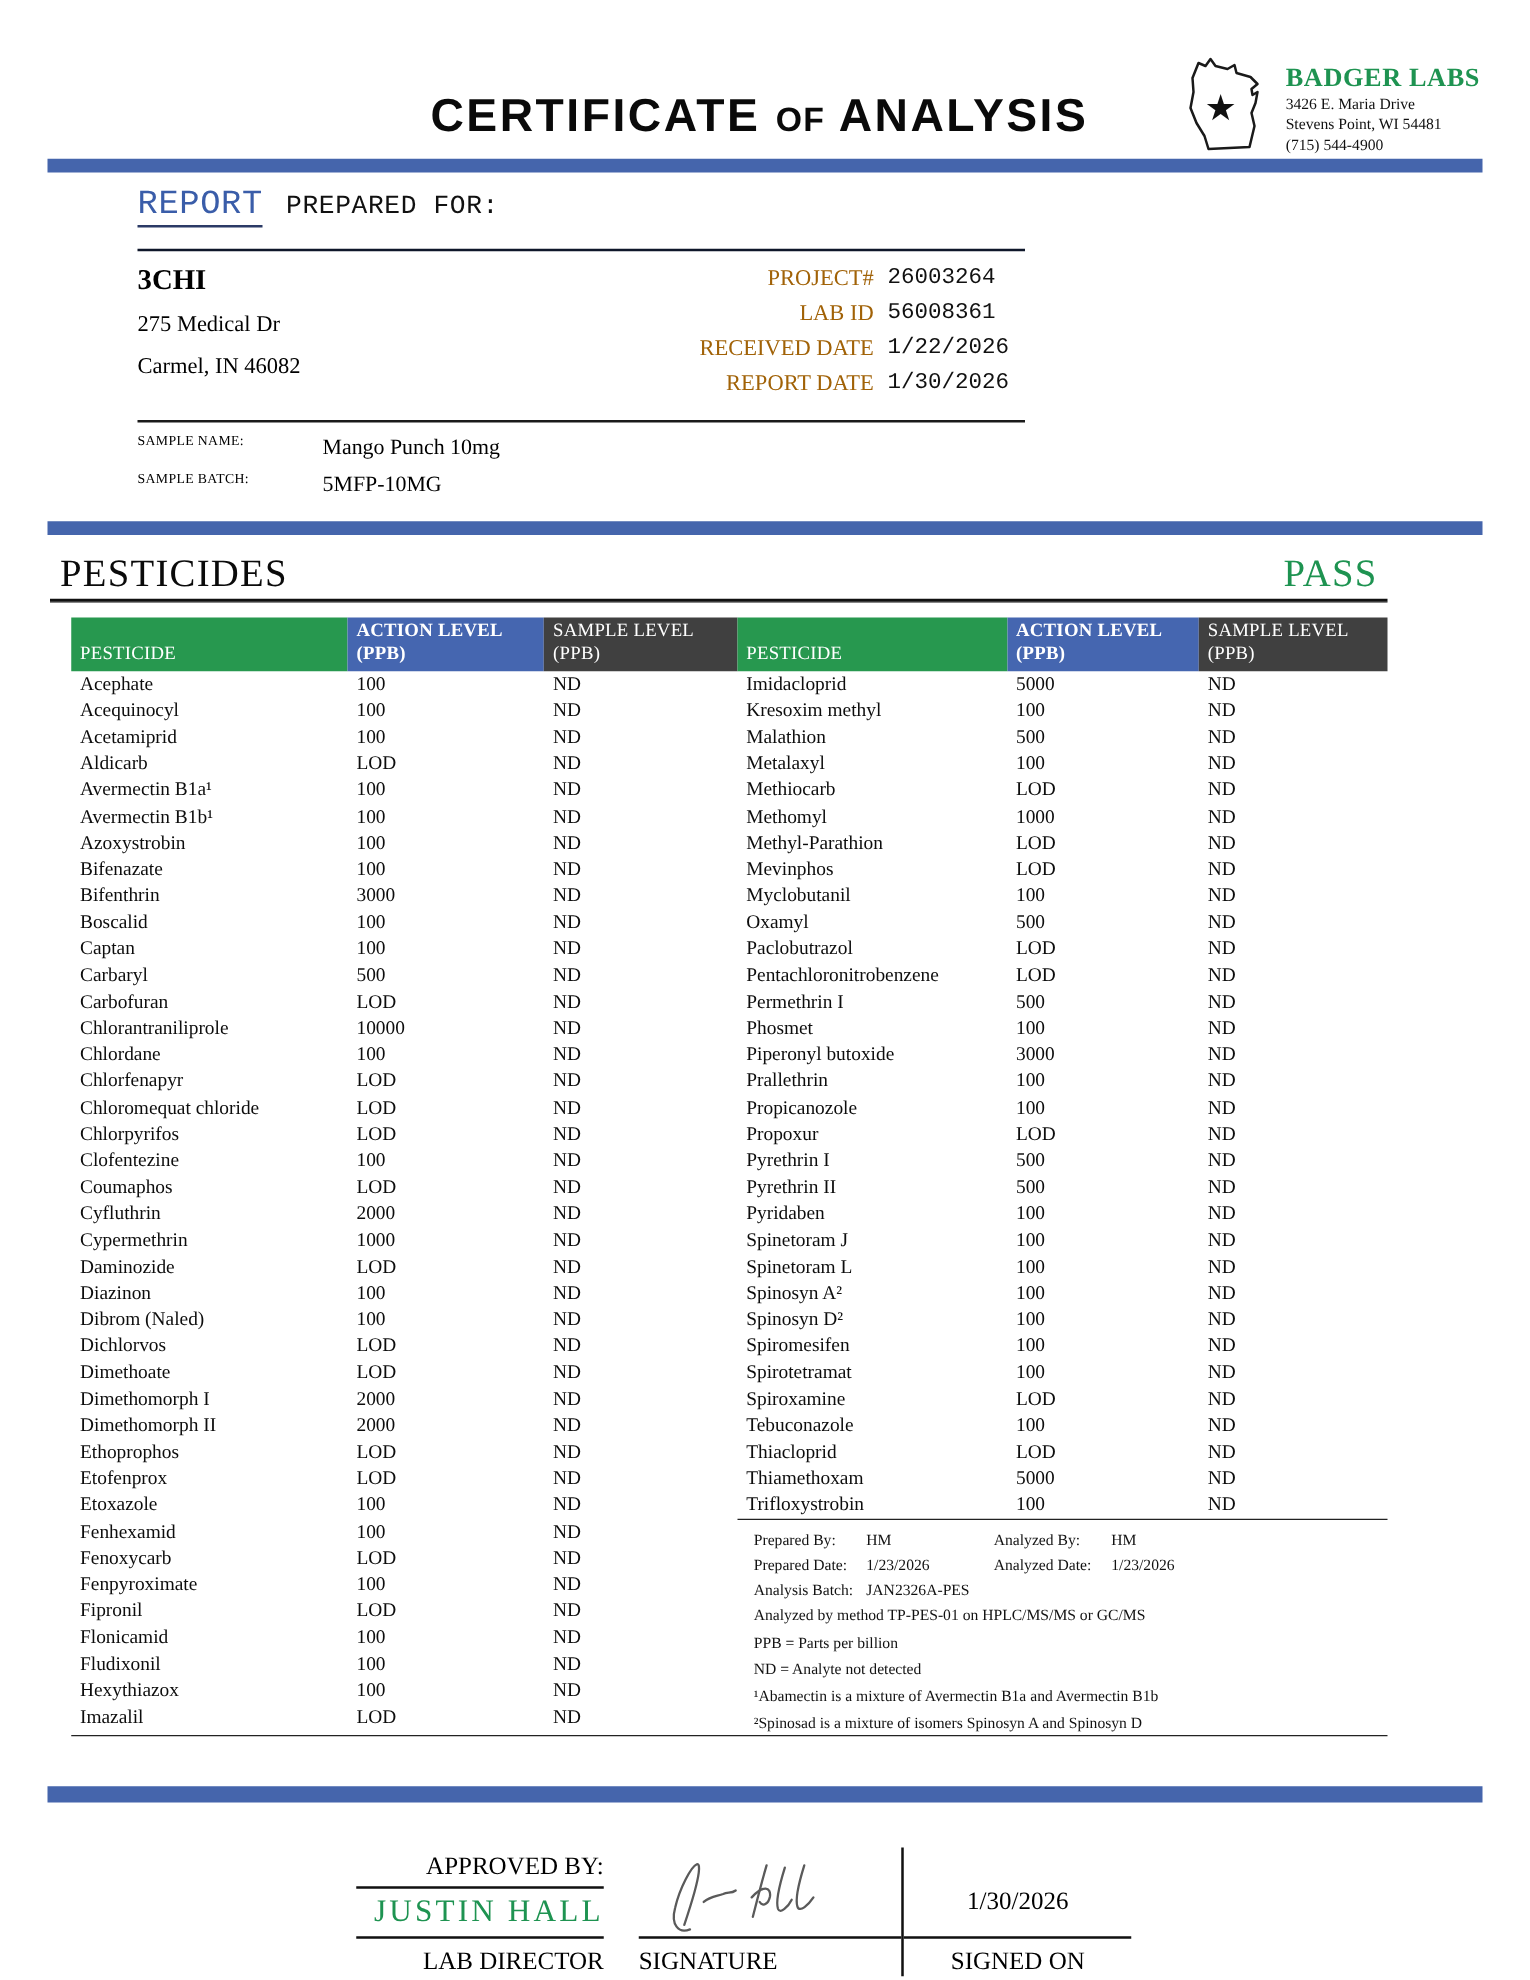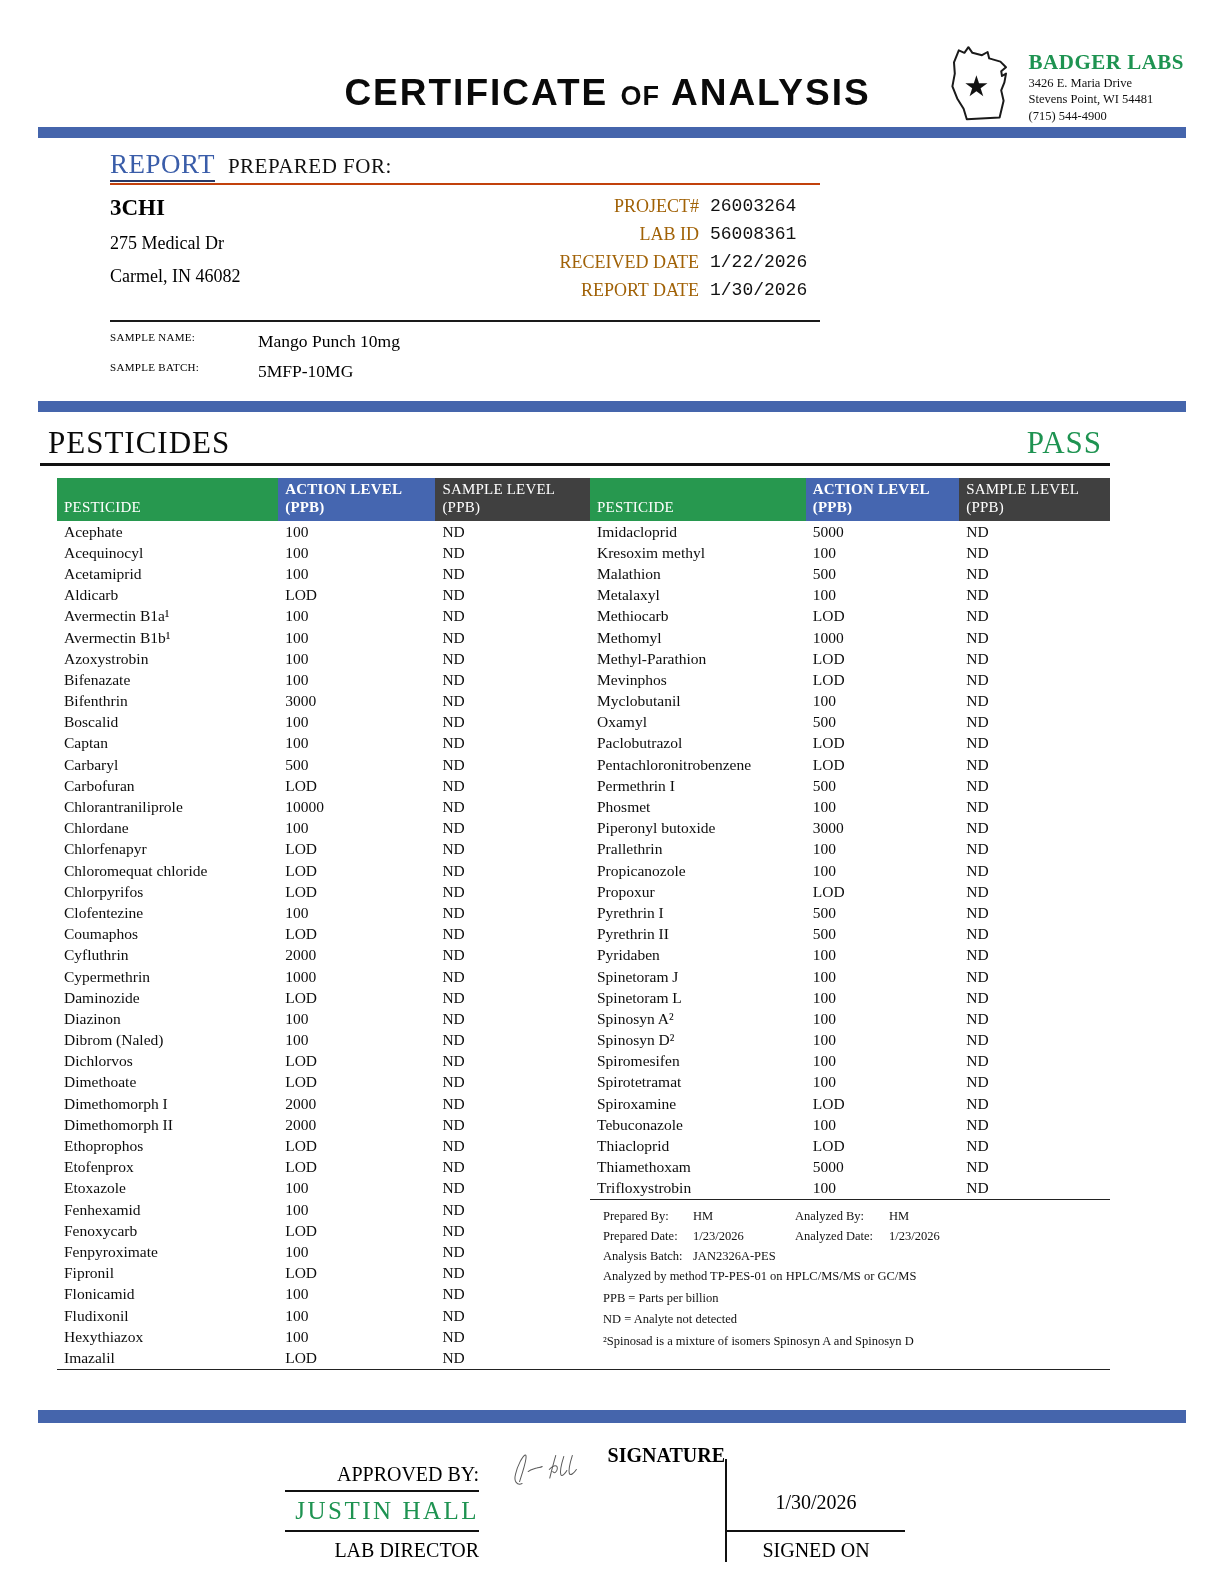--- a/index.html
+++ b/index.html
@@ -15,21 +15,21 @@
   .logo-block { position:absolute; top:40px; right:40px; display:flex; align-items:flex-start; gap:7px; }
   .wi-svg { width:80px; height:88px; }
   .logo-text { margin-top:10px; }
   .lab-name { color:#1E9351; font-size:21px; font-weight:bold; letter-spacing:0.5px; }
   .lab-addr { font-size:12.5px; color:#111; line-height:1.3; }
 
   .bar { height:11px; margin:0 38px; background:#4565AC; }
 
   
   .report { margin:11px 114px 0 110px; width:710px; }
-  .report-heading { border-bottom:2px solid #c2410c; padding-bottom:3px; }
+  .report-heading { border-bottom:2px solid #0f172a; padding-bottom:20px;font-family:Liberation Mono, monospace; }
   .rh-blue { color:#3A5DA9; font-size:27px; letter-spacing:0.5px; border-bottom:2px solid #2b3a66; padding-bottom:1px; }
   .rh-black { color:#111; font-size:21px; margin-left:9px; letter-spacing:0.5px; }
   .report-body { display:flex; justify-content:space-between; padding:10px 0 12px 0; border-bottom:2px solid #1a1a1a; }
   .client-name { font-size:23px; font-weight:bold; }
   .client-line { font-size:18px; margin-top:12px; }
   .fields { margin-top:1px; margin-right:18px; }
   .field-row { display:flex; justify-content:flex-end; margin-bottom:7px; }
   .f-label { color:#a16207; font-size:18px; text-align:right; }
   .f-value { width:92px; margin-left:11px; font-size:18px; color:#111;font-family:Liberation Mono, monospace; }
   .samples { padding:9px 0 10px 0; }
@@ -61,21 +61,21 @@
   .note-grid { display:grid; grid-template-columns:90px 102px 94px auto; row-gap:5px; margin-bottom:2px; }
   .note-line { margin-top:4px; line-height:1.4; }
 
   
   .bar-footer { margin-top:40px; height:13px; }
   .approval { margin:14px 0 0 285px; display:flex; width:620px; }
   .app-col1 { width:205px; text-align:right; margin-top:26px; }
   .app-label { font-size:20px; padding-bottom:4px; border-bottom:2.5px solid #111; }
   .app-name { color:#1E9351; font-size:25px; letter-spacing:2.5px; padding:5px 0 5px; border-bottom:2.5px solid #111; }
   .app-title { font-size:20px; padding-top:7px; }
-  .app-col2 { width:218px; margin-left:28px; text-align:center; display:flex; flex-direction:row; justify-content:flex-end;font-weight:bold; }
+  .app-col2 { width:218px; margin-left:28px; text-align:left; display:flex; flex-direction:column; justify-content:flex-end; }
   .sig-svg { display:block; margin:0 auto; height:64px; width:190px; }
   .sig-rule { border-bottom:2px solid #111; }
   .sig-label { font-size:20px; padding-top:7px; }
   .app-col3 { width:190px; margin-top:22px; text-align:center; border-left:2px solid #111; display:flex; flex-direction:column; justify-content:flex-end; }
   .signed-date { font-size:20px; padding-bottom:16px; }
 </style>
 </head>
 <body>
 
 <div class="page">
@@ -628,20 +628,21 @@
             <span>Prepared Date:</span>
             <span>1/23/2026</span>
             <span>Analyzed Date:</span>
             <span>1/23/2026</span>
             <span>Analysis Batch:</span>
             <span>JAN2326A-PES</span>
           </div>
           <div class="note-line">Analyzed by method TP-PES-01 on HPLC/MS/MS or GC/MS</div>
           <div class="note-line">PPB = Parts per billion</div>
           <div class="note-line">ND = Analyte not detected</div>
+          <div class="note-line">¹Abamectin is a mixture of Avermectin B1a and Avermectin B1b</div>
           <div class="note-line">²Spinosad is a mixture of isomers Spinosyn A and Spinosyn D</div>
         </div>
       </div>
     </div>
   </section>
 
   <div class="bar bar-footer"></div>
 
   <section class="approval">
     <div class="app-col1">

